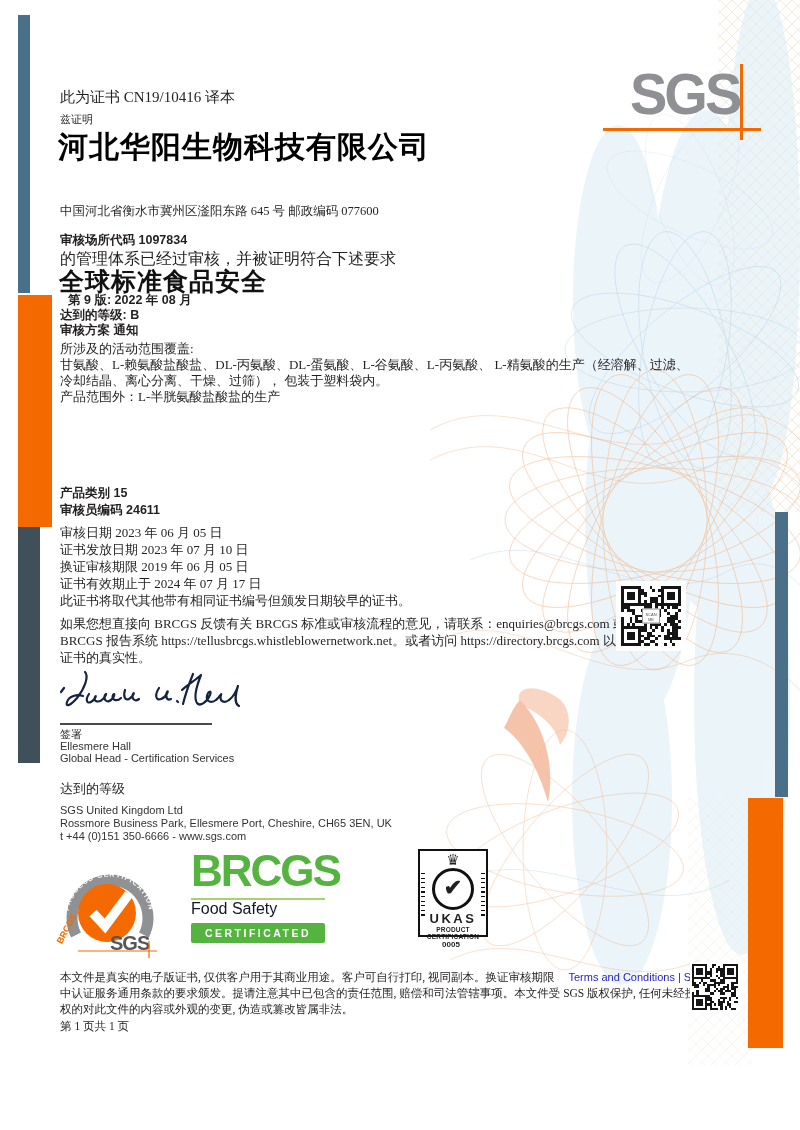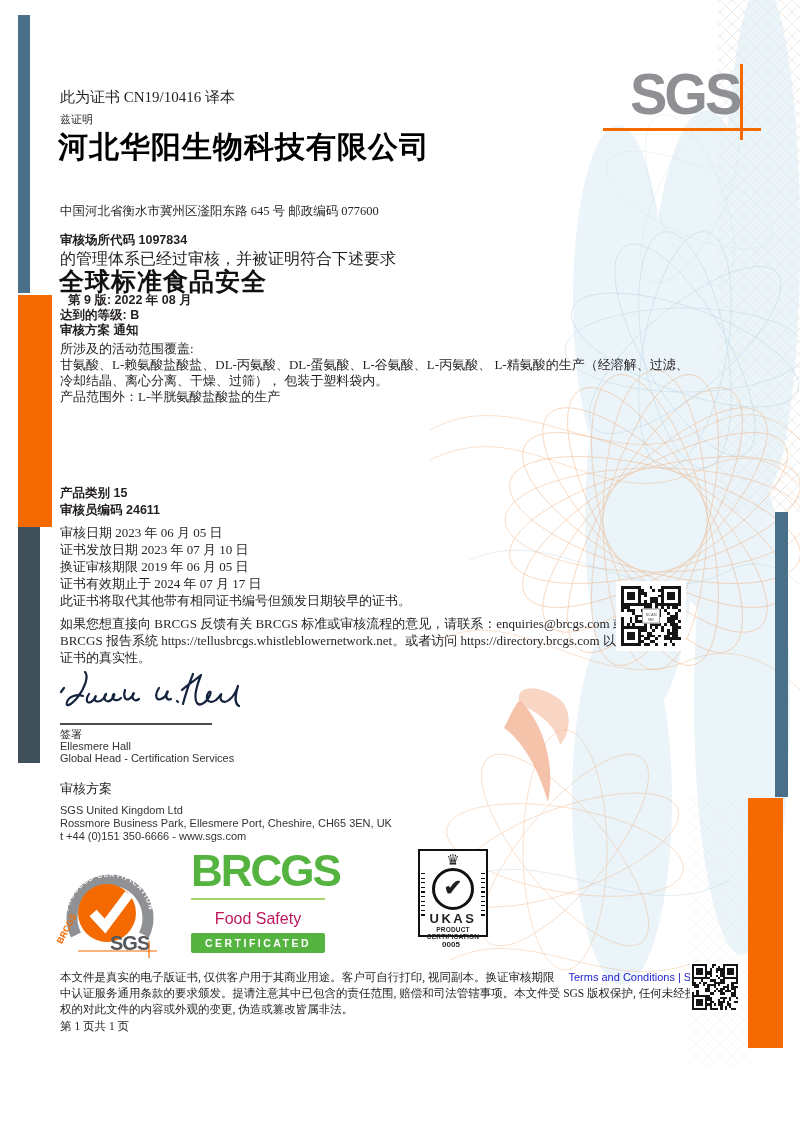--- a/index.html
+++ b/index.html
@@ -21,21 +21,21 @@
   .t15{font-size:15px;} .t13{font-size:13px;line-height:17px;} .t125{font-size:12.5px;}
   .t11{font-size:11px;line-height:13px;} .t115{font-size:11.5px;line-height:16px;}
   .company{font-size:30px;font-weight:bold;color:#000;letter-spacing:1px;}
   .stdtitle{font-size:25px;font-weight:bold;color:#111;letter-spacing:1px;}
   .bline{font-size:12.5px;font-weight:bold;line-height:15px;}
   
   .sigline{width:152px;height:2px;background:#4a4a4a;}
   
   .brcgs-word{font-size:44px;font-weight:800;color:#55b43f;letter-spacing:-2px;line-height:1;}
   .brcgs-div{width:134px;height:2px;background:#a5d46a;margin-top:5px;}
-  .brcgs-sub{font-size:16px;color:#be185d;text-align:center;margin-top:10px;width:134px;}
+  .brcgs-sub{font-size:16px;color:#0f172a;margin-top:0;width:134px;}
   .brcgs-badge{width:134px;height:20px;background:#55b43f;border-radius:2px;color:#fff;
                font-weight:bold;font-size:10.5px;letter-spacing:2.5px;text-align:center;
                line-height:20px;margin-top:5px;}
   
   .ukas-box{width:66px;height:84px;border:2.5px solid #111;background:#fff;text-align:center;position:relative;}
   .ukas-crown{font-size:15px;line-height:15px;margin-top:1px;}
   .ukas-circle{width:36px;height:36px;border:3px solid #111;border-radius:50%;margin:1px auto 0;
                font-size:22px;font-weight:bold;line-height:34px;}
   .ukas-name{font-size:13px;font-weight:800;letter-spacing:2.5px;margin-top:1px;}
   .ukas-small{font-size:6.5px;font-weight:600;line-height:7px;letter-spacing:.2px;}
@@ -177,21 +177,21 @@
     <path d="M30,6 C34,10 30,22 22,32 C16,39 10,42 12,36 C14,30 22,28 28,30 M34,28 C30,34 32,38 36,36 C40,34 42,28 40,31 C38,36 44,37 48,33 C51,30 52,26 50,29 C48,34 52,37 56,34 C60,31 60,26 58,29 C56,34 62,36 66,32 M70,24 C68,30 70,35 74,33 C78,31 80,25 78,28 C76,33 80,36 84,33"></path>
     <path d="M104,22 C100,28 100,35 106,33 C112,31 114,23 112,26 C110,31 112,35 116,33 M122,35 l1,1"></path>
     <path d="M138,8 C134,18 130,30 128,38 M127,24 C133,18 141,14 146,9 C142,19 138,31 142,37 C145,41 152,36 155,29 C157,24 153,25 152,30 C151,35 156,38 161,34 C165,31 167,26 166,29 C164,35 169,38 174,34 C178,31 181,26 183,20 C180,30 179,37 184,40"></path>
   </g>
 </svg>
 <div class="abs content sigline" style="left:60px;top:723px;"></div>
 <div class="abs content serif t11" style="left:60px;top:728px;">签署</div>
 <div class="abs content sans t11" style="left:60px;top:740px;color:#333;">Ellesmere Hall</div>
 <div class="abs content sans t11" style="left:60px;top:752px;color:#333;">Global Head - Certification Services</div>
 
-<div class="abs content serif t13" style="left:60px;top:780px;">审核方案</div>
+<div class="abs content serif t13" style="left:60px;top:780px;">达到的等级</div>
 <div class="abs content sans t11" style="left:60px;top:804px;color:#333;">SGS United Kingdom Ltd</div>
 <div class="abs content sans t11" style="left:60px;top:817px;color:#333;">Rossmore Business Park, Ellesmere Port, Cheshire, CH65 3EN, UK</div>
 <div class="abs content sans t11" style="left:60px;top:830px;color:#333;">t +44 (0)151 350-6666 - www.sgs.com</div>
 
 <svg class="abs content" style="left:50px;top:847px;" width="115" height="112" viewBox="0 0 115 112">
   <defs>
     <path id="arcpath" d="M21,86 A41,41 0 1 1 97,86"></path>
   </defs>
   <path d="M26,88 A38,38 0 1 1 94,88" stroke="#8f9194" stroke-width="11" fill="none"></path>
   <text font-size="7" font-weight="bold" fill="#ffffff" letter-spacing="1.2" font-family="Liberation Sans, sans-serif">

